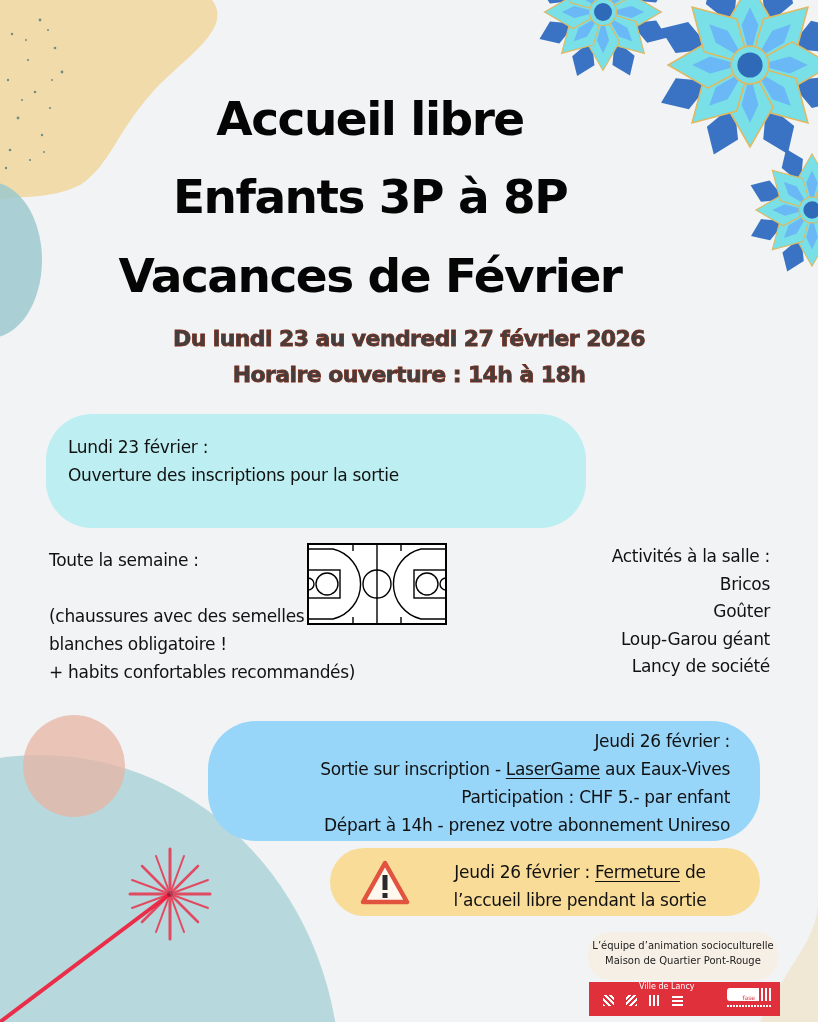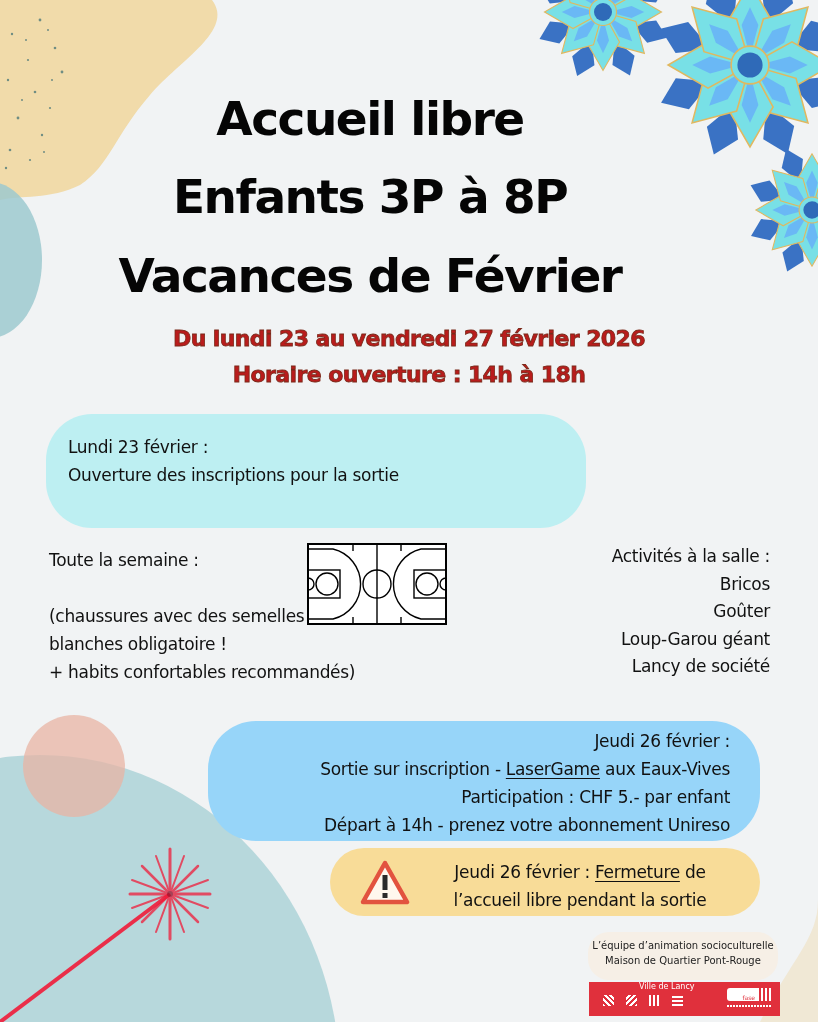--- a/index.html
+++ b/index.html
@@ -1,20 +1,20 @@
 <!DOCTYPE html>
 <html><head>
 <meta charset="utf-8">
 <style>
   html,body{margin:0;padding:0;}
   body{width:818px;height:1022px;overflow:hidden;position:relative;background:#f1f3f4;font-family:"Liberation Sans","DejaVu Sans",sans-serif;}
   .abs{position:absolute;}
   .bg-layer{position:absolute;left:0;top:0;width:818px;height:1022px;z-index:0;}
   .title{position:absolute;left:0;width:740px;text-align:center;font-family:"DejaVu Sans",sans-serif;font-weight:bold;color:#050505;font-size:47px;letter-spacing:-1.5px;z-index:2;line-height:1;}
-  .sub{position:absolute;left:0;width:818px;text-align:center;font-family:"DejaVu Sans",sans-serif;font-weight:bold;color:#b91c1c;font-size:22px;letter-spacing:-0.6px;-webkit-text-stroke:0.8px #7a2a1a;z-index:2;line-height:1;}
+  .sub{position:absolute;left:0;width:818px;text-align:center;font-family:"DejaVu Sans",sans-serif;font-weight:bold;color:#404040;font-size:22px;letter-spacing:-0.6px;-webkit-text-stroke:0.8px #7a2a1a;z-index:2;line-height:1;}
   .body-text{font-family:"DejaVu Sans",sans-serif;font-weight:normal;color:#111;font-size:17px;line-height:28px;letter-spacing:-0.3px;}
   .pill{position:absolute;z-index:2;box-sizing:border-box;}
   .u{text-decoration:underline;text-underline-offset:3px;}
   .footer-box{position:absolute;left:588px;top:932px;width:190px;height:48px;background:#f6efe6;border-radius:21px;z-index:2;text-align:center;font-family:"DejaVu Sans",sans-serif;font-size:10px;line-height:15px;color:#222;padding-top:6px;box-sizing:border-box;}
   .logo-bar{position:absolute;left:589px;top:982px;width:191px;height:34px;background:#e0303c;z-index:2;}
 </style>
 </head>
 <body>
 
 <svg class="bg-layer" width="818" height="1022" viewBox="0 0 818 1022">

